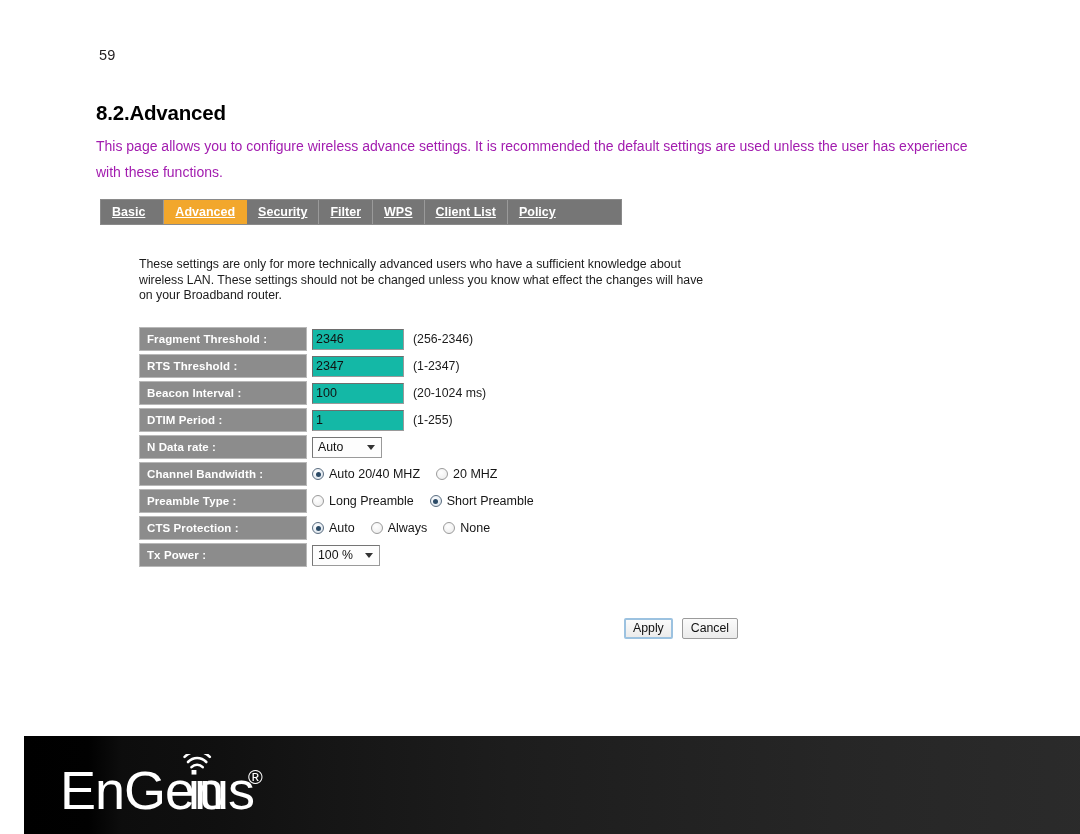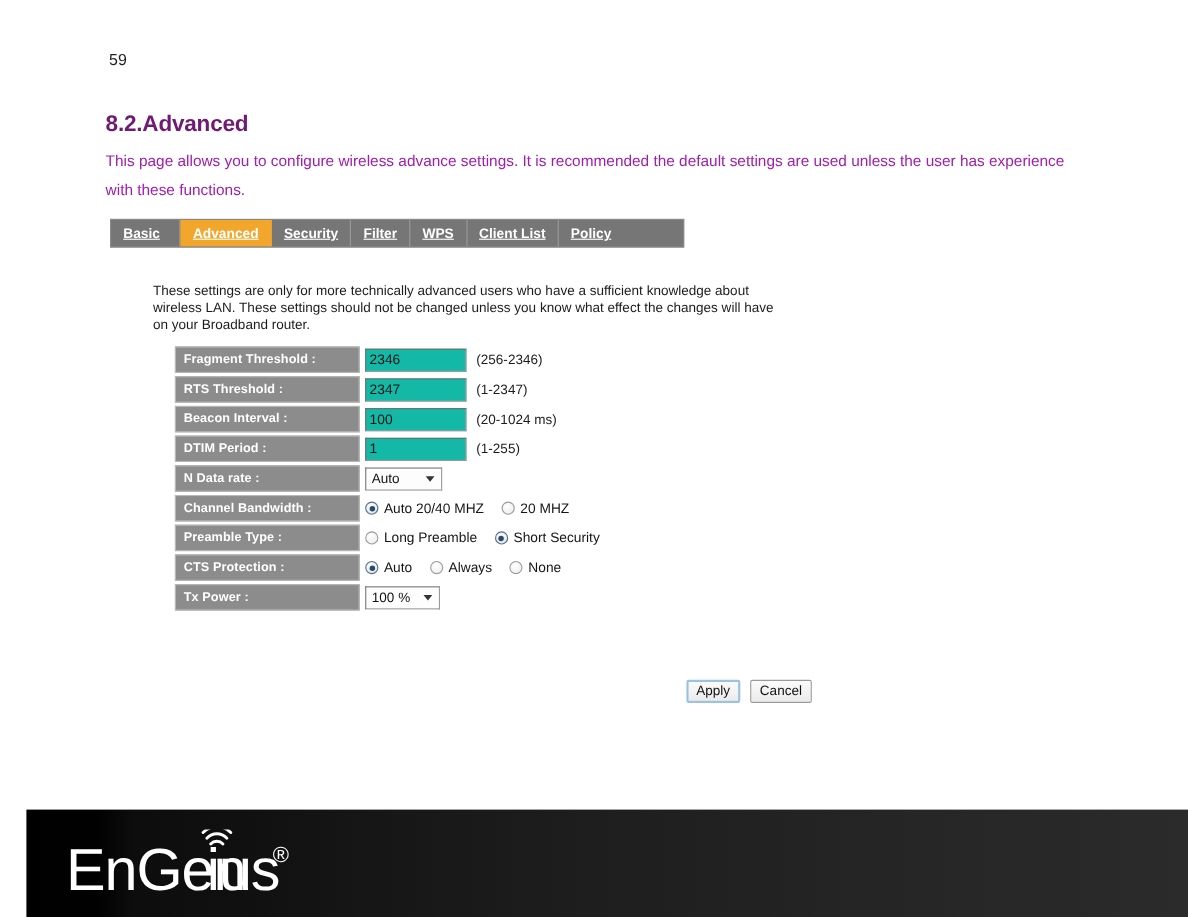--- a/index.html
+++ b/index.html
@@ -24,21 +24,21 @@
     color: #231f20;
     letter-spacing: 0.2px;
   }
 
   .section-heading {
     position: absolute;
     left: 96px;
     top: 101px;
     font-size: 20.5px;
     font-weight: bold;
-    color: #701a75;
+    color: #000000;
     letter-spacing: -0.2px;
   }
 
   .section-body {
     position: absolute;
     left: 96px;
     top: 133px;
     width: 880px;
     font-size: 14px;
     line-height: 26px;
@@ -98,23 +98,22 @@
     font-size: 12.3px;
     line-height: 15.5px;
     color: #1c1c1c;
     font-weight: 500;
   }
 
   
   .form-rows {
     position: absolute;
     left: 39px;
-    top: 116px;
+    top: 128px;
     width: 600px;
-    margin-left: 20px;
   }
   .form-row {
     position: relative;
     height: 27px;
   }
   .row-label {
     position: absolute;
     left: 0;
     top: 0;
     width: 168px;
@@ -372,21 +371,21 @@
     <div class="form-row">
       <div class="row-label">Preamble Type :</div>
       <div class="row-field">
         <div class="radio-group">
           <div class="radio-opt">
             <span class="radio-dot"></span>
             <span class="radio-label">Long Preamble</span>
           </div>
           <div class="radio-opt checked">
             <span class="radio-dot"></span>
-            <span class="radio-label">Short Security</span>
+            <span class="radio-label">Short Preamble</span>
           </div>
         </div>
       </div>
     </div>
 
     <div class="form-row">
       <div class="row-label">CTS Protection :</div>
       <div class="row-field">
         <div class="radio-group">
           <div class="radio-opt checked">

